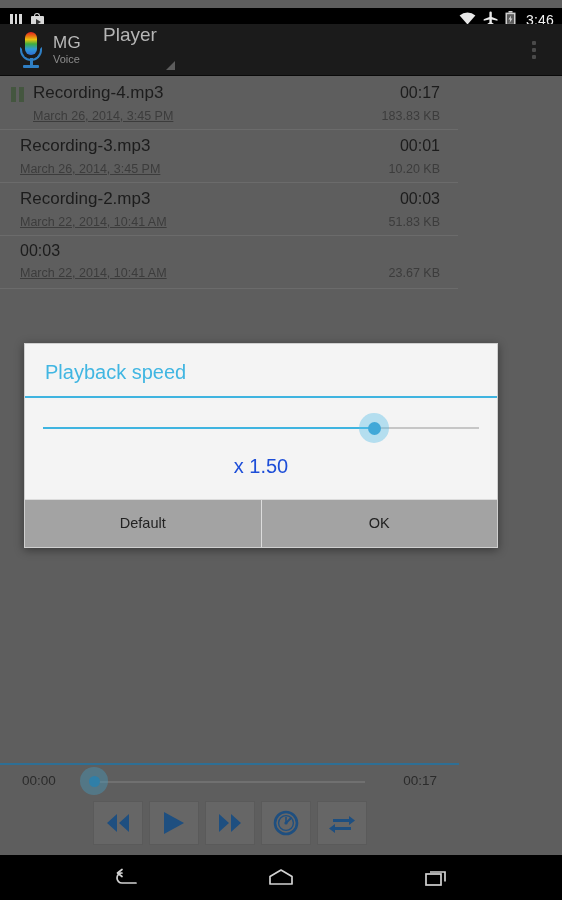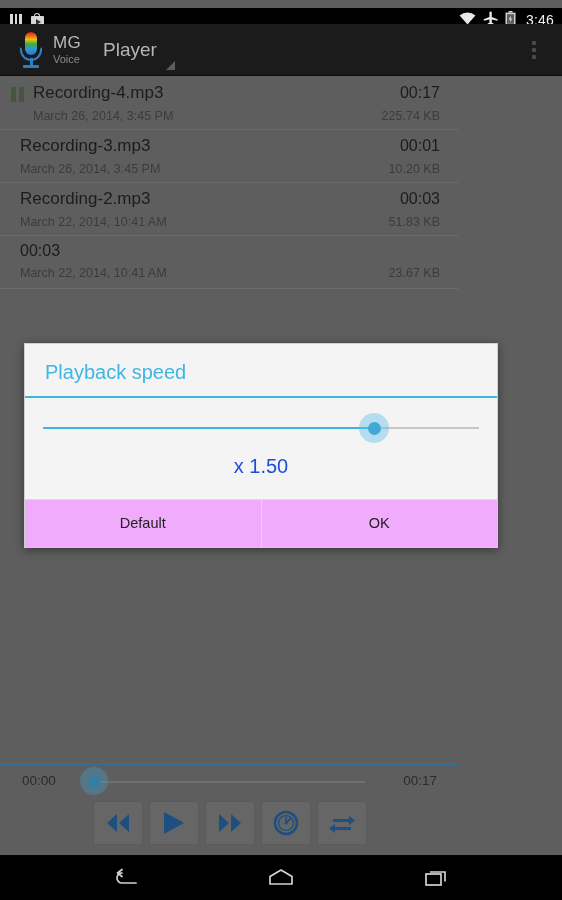--- a/index.html
+++ b/index.html
@@ -148,21 +148,20 @@
     margin-bottom: 3px;
   }
   .brand-sub {
     color: #8d8d8d;
     font-size: 11px;
   }
   .ab-spinner {
     position: relative;
     height: 52px;
     display: flex;
-    align-items: center;
     padding-right: 52px;
   }
   .ab-spinner-label {
     color: #b5b5b5;
     font-size: 19px;
   }
   .spinner-caret {
     position: absolute;
     right: 34px;
     bottom: 6px;
@@ -211,20 +210,21 @@
     font-size: 17px;
   }
   .row-dur {
     color: #1c1c1c;
     font-size: 16px;
   }
   .row-line2 { margin-top: 6px; }
   .row-date {
     color: #3c3c3c;
     font-size: 12.5px;
+    text-decoration: underline;
   }
   .row-size {
     color: #3c3c3c;
     font-size: 12.5px;
   }
   .pause-badge {
     position: absolute;
     left: 11px;
     top: 10px;
     display: flex;
@@ -305,21 +305,21 @@
   .dlg-buttons {
     display: flex;
     border-top: 1px solid #dcdcdc;
   }
   .dlg-btn {
     flex: 1 1 50%;
     text-align: center;
     padding: 15px 0 16px 0;
     color: #222;
     font-size: 14.5px;
-    background: #f0abfc;
+    background: #a3a3a3;
   }
   .dlg-btn + .dlg-btn {
     border-left: 1px solid #dcdcdc;
   }
 
   
   .player {
     position: absolute;
     left: 0;
     bottom: 45px;
@@ -474,21 +474,21 @@
       <span class="pause-badge">
           <i></i>
           <i></i>
         </span>
       <div class="row-line">
         <span class="row-title">Recording-4.mp3</span>
         <span class="row-dur">00:17</span>
       </div>
       <div class="row-line row-line2">
         <span class="row-date">March 26, 2014, 3:45 PM</span>
-        <span class="row-size">225.74 KB</span>
+        <span class="row-size">183.83 KB</span>
       </div>
     </div>
 
     <div class="list-row">
       <div class="row-line">
         <span class="row-title">Recording-3.mp3</span>
         <span class="row-dur">00:01</span>
       </div>
       <div class="row-line row-line2">
         <span class="row-date">March 26, 2014, 3:45 PM</span>

